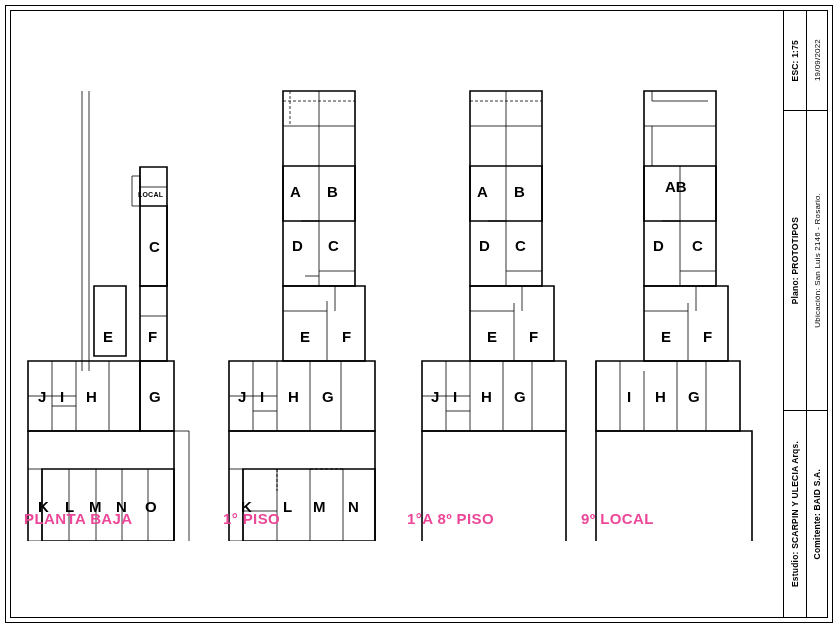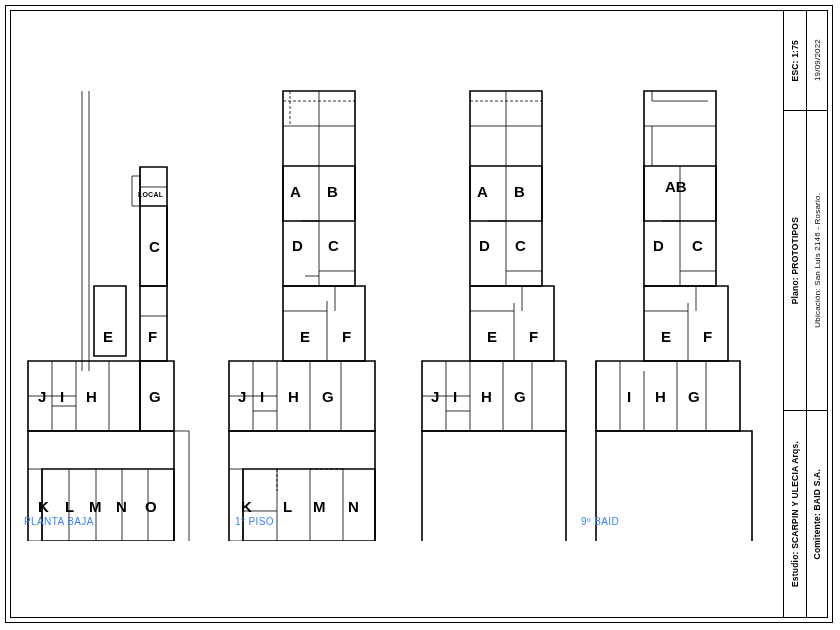--- a/index.html
+++ b/index.html
@@ -75,24 +75,24 @@
     position: absolute;
     top: 60px;
     width: 180px;
     height: 470px;
   }
   .plan-title {
     position: absolute;
     bottom: 14px;
     left: 0;
     width: 180px;
-    font-weight: normal;
-    font-size: 10px;
+    font-weight: bold;
+    font-size: 15px;
     letter-spacing: 0.4px;
-    color: #3b82f6;
+    color: #ec4899;
   }
   .unit {
     position: absolute;
     font-weight: bold;
     font-size: 15px;
     color: #000;
     line-height: 1;
   }
   .unit.small { font-size: 7px; font-weight: bold; letter-spacing: 0.2px;}
   svg { position: absolute; left: 0; top: 0; }
@@ -244,21 +244,21 @@
       <span class="unit" style="left:127px; top:258px;">F</span>
       <span class="unit" style="left:23px; top:318px;">J</span>
       <span class="unit" style="left:45px; top:318px;">I</span>
       <span class="unit" style="left:73px; top:318px;">H</span>
       <span class="unit" style="left:107px; top:318px;">G</span>
       <span class="unit" style="left:26px; top:428px;">K</span>
       <span class="unit" style="left:68px; top:428px;">L</span>
       <span class="unit" style="left:98px; top:428px;">M</span>
       <span class="unit" style="left:133px; top:428px;">N</span>
 
-      <div class="plan-title" style="left:20px;">1°  PISO</div>
+      <div class="plan-title" style="left:8px;">1°  PISO</div>
     </div>
 
     <div class="plan" style="left:398px;">
       <svg width="180" height="470" viewBox="0 0 180 470">
         <path class="wall" d="M62 20 L134 20 L134 150 L62 150 Z"></path>
         <path class="wall-dash" d="M62 30 L134 30"></path>
         <path class="wall-thin" d="M98 20 L98 55"></path>
         <path class="wall-thin" d="M62 55 L134 55"></path>
         <path class="wall-thin" d="M98 55 L98 95"></path>
         <path class="wall" d="M62 95 L134 95 L134 215 L62 215 Z"></path>
@@ -283,20 +283,21 @@
       <span class="unit" style="left:106px; top:113px;">B</span>
       <span class="unit" style="left:71px; top:167px;">D</span>
       <span class="unit" style="left:107px; top:167px;">C</span>
       <span class="unit" style="left:79px; top:258px;">E</span>
       <span class="unit" style="left:121px; top:258px;">F</span>
       <span class="unit" style="left:23px; top:318px;">J</span>
       <span class="unit" style="left:45px; top:318px;">I</span>
       <span class="unit" style="left:73px; top:318px;">H</span>
       <span class="unit" style="left:106px; top:318px;">G</span>
 
+      <div class="plan-title" style="left:-1px;">1°A 8º PISO</div>
     </div>
 
     <div class="plan" style="left:572px;">
       <svg width="180" height="470" viewBox="0 0 180 470">
         <path class="wall" d="M62 20 L134 20 L134 150 L62 150 Z"></path>
         <path class="wall-thin" d="M70 30 L126 30"></path>
         <path class="wall-thin" d="M70 20 L70 30"></path>
         <path class="wall-thin" d="M62 55 L134 55"></path>
         <path class="wall-thin" d="M70 55 L70 95"></path>
         <path class="wall" d="M62 95 L134 95 L134 215 L62 215 Z"></path>
@@ -318,17 +319,17 @@
 
       <span class="unit" style="left:83px; top:108px;">AB</span>
       <span class="unit" style="left:71px; top:167px;">D</span>
       <span class="unit" style="left:110px; top:167px;">C</span>
       <span class="unit" style="left:79px; top:258px;">E</span>
       <span class="unit" style="left:121px; top:258px;">F</span>
       <span class="unit" style="left:45px; top:318px;">I</span>
       <span class="unit" style="left:73px; top:318px;">H</span>
       <span class="unit" style="left:106px; top:318px;">G</span>
 
-      <div class="plan-title" style="left:-1px;">9º BAID</div>
+      <div class="plan-title" style="left:-1px;">9º LOCAL</div>
     </div>
 
   </div>
 </div>
 
 </body></html>

